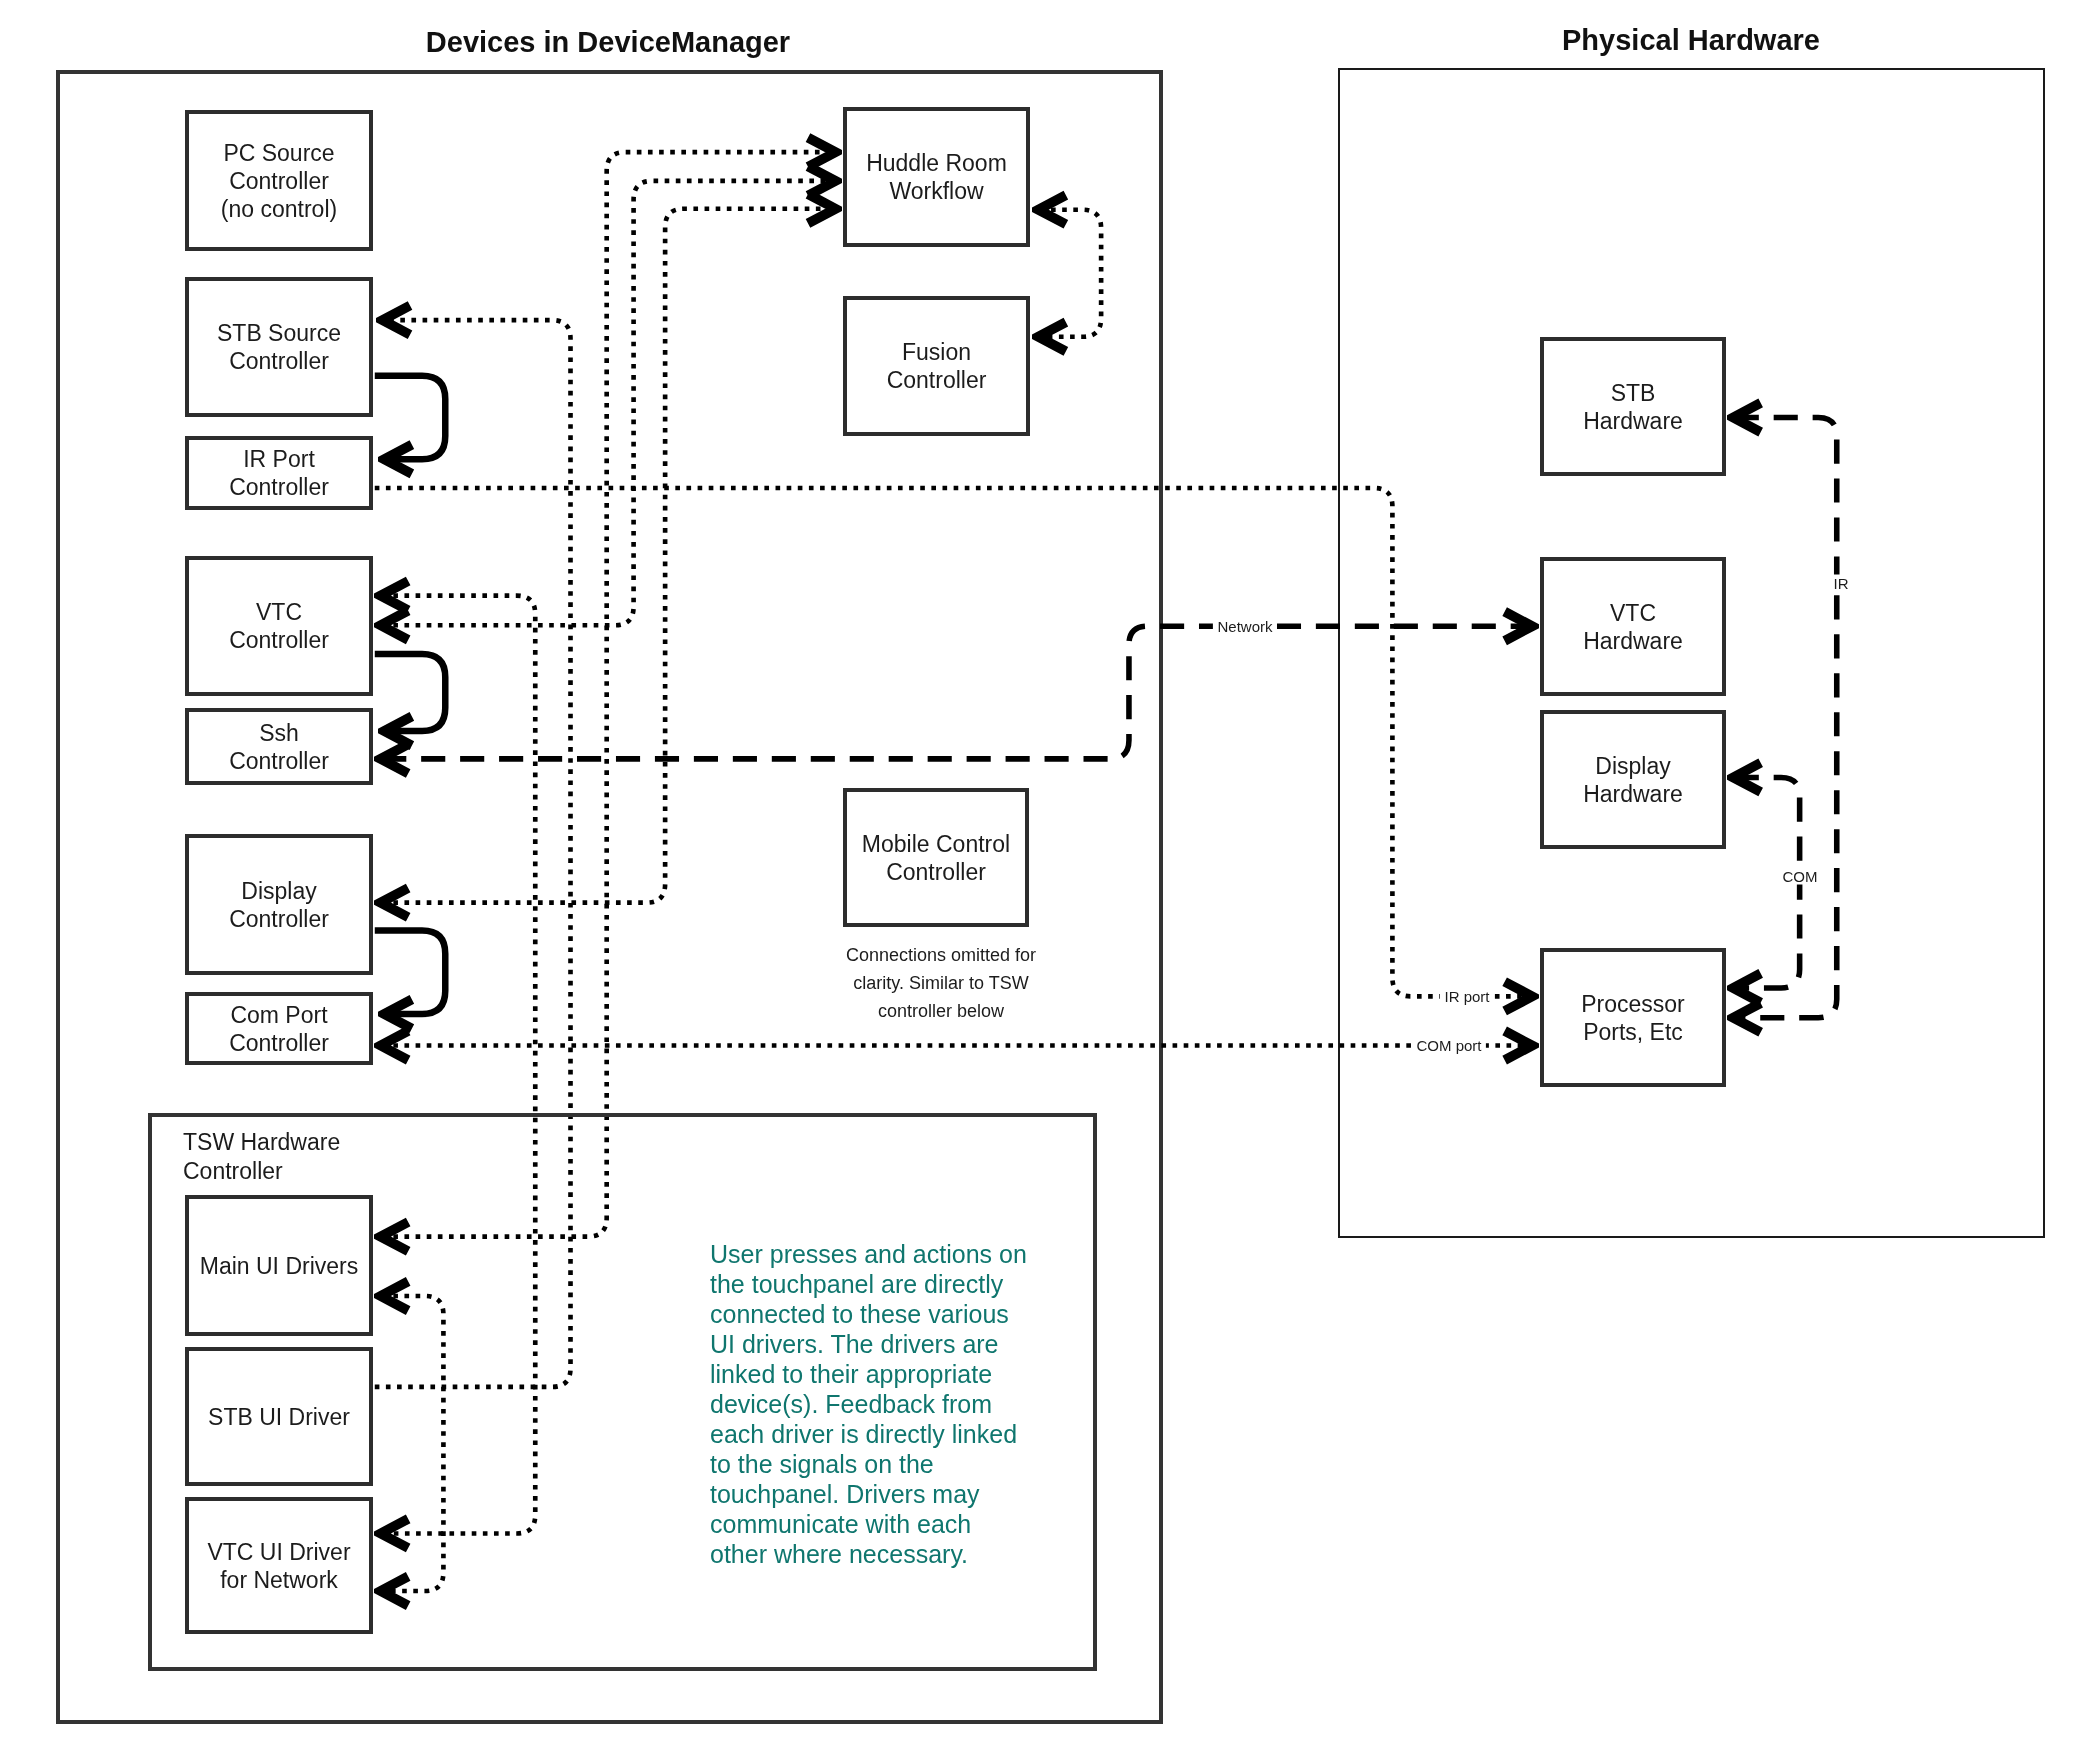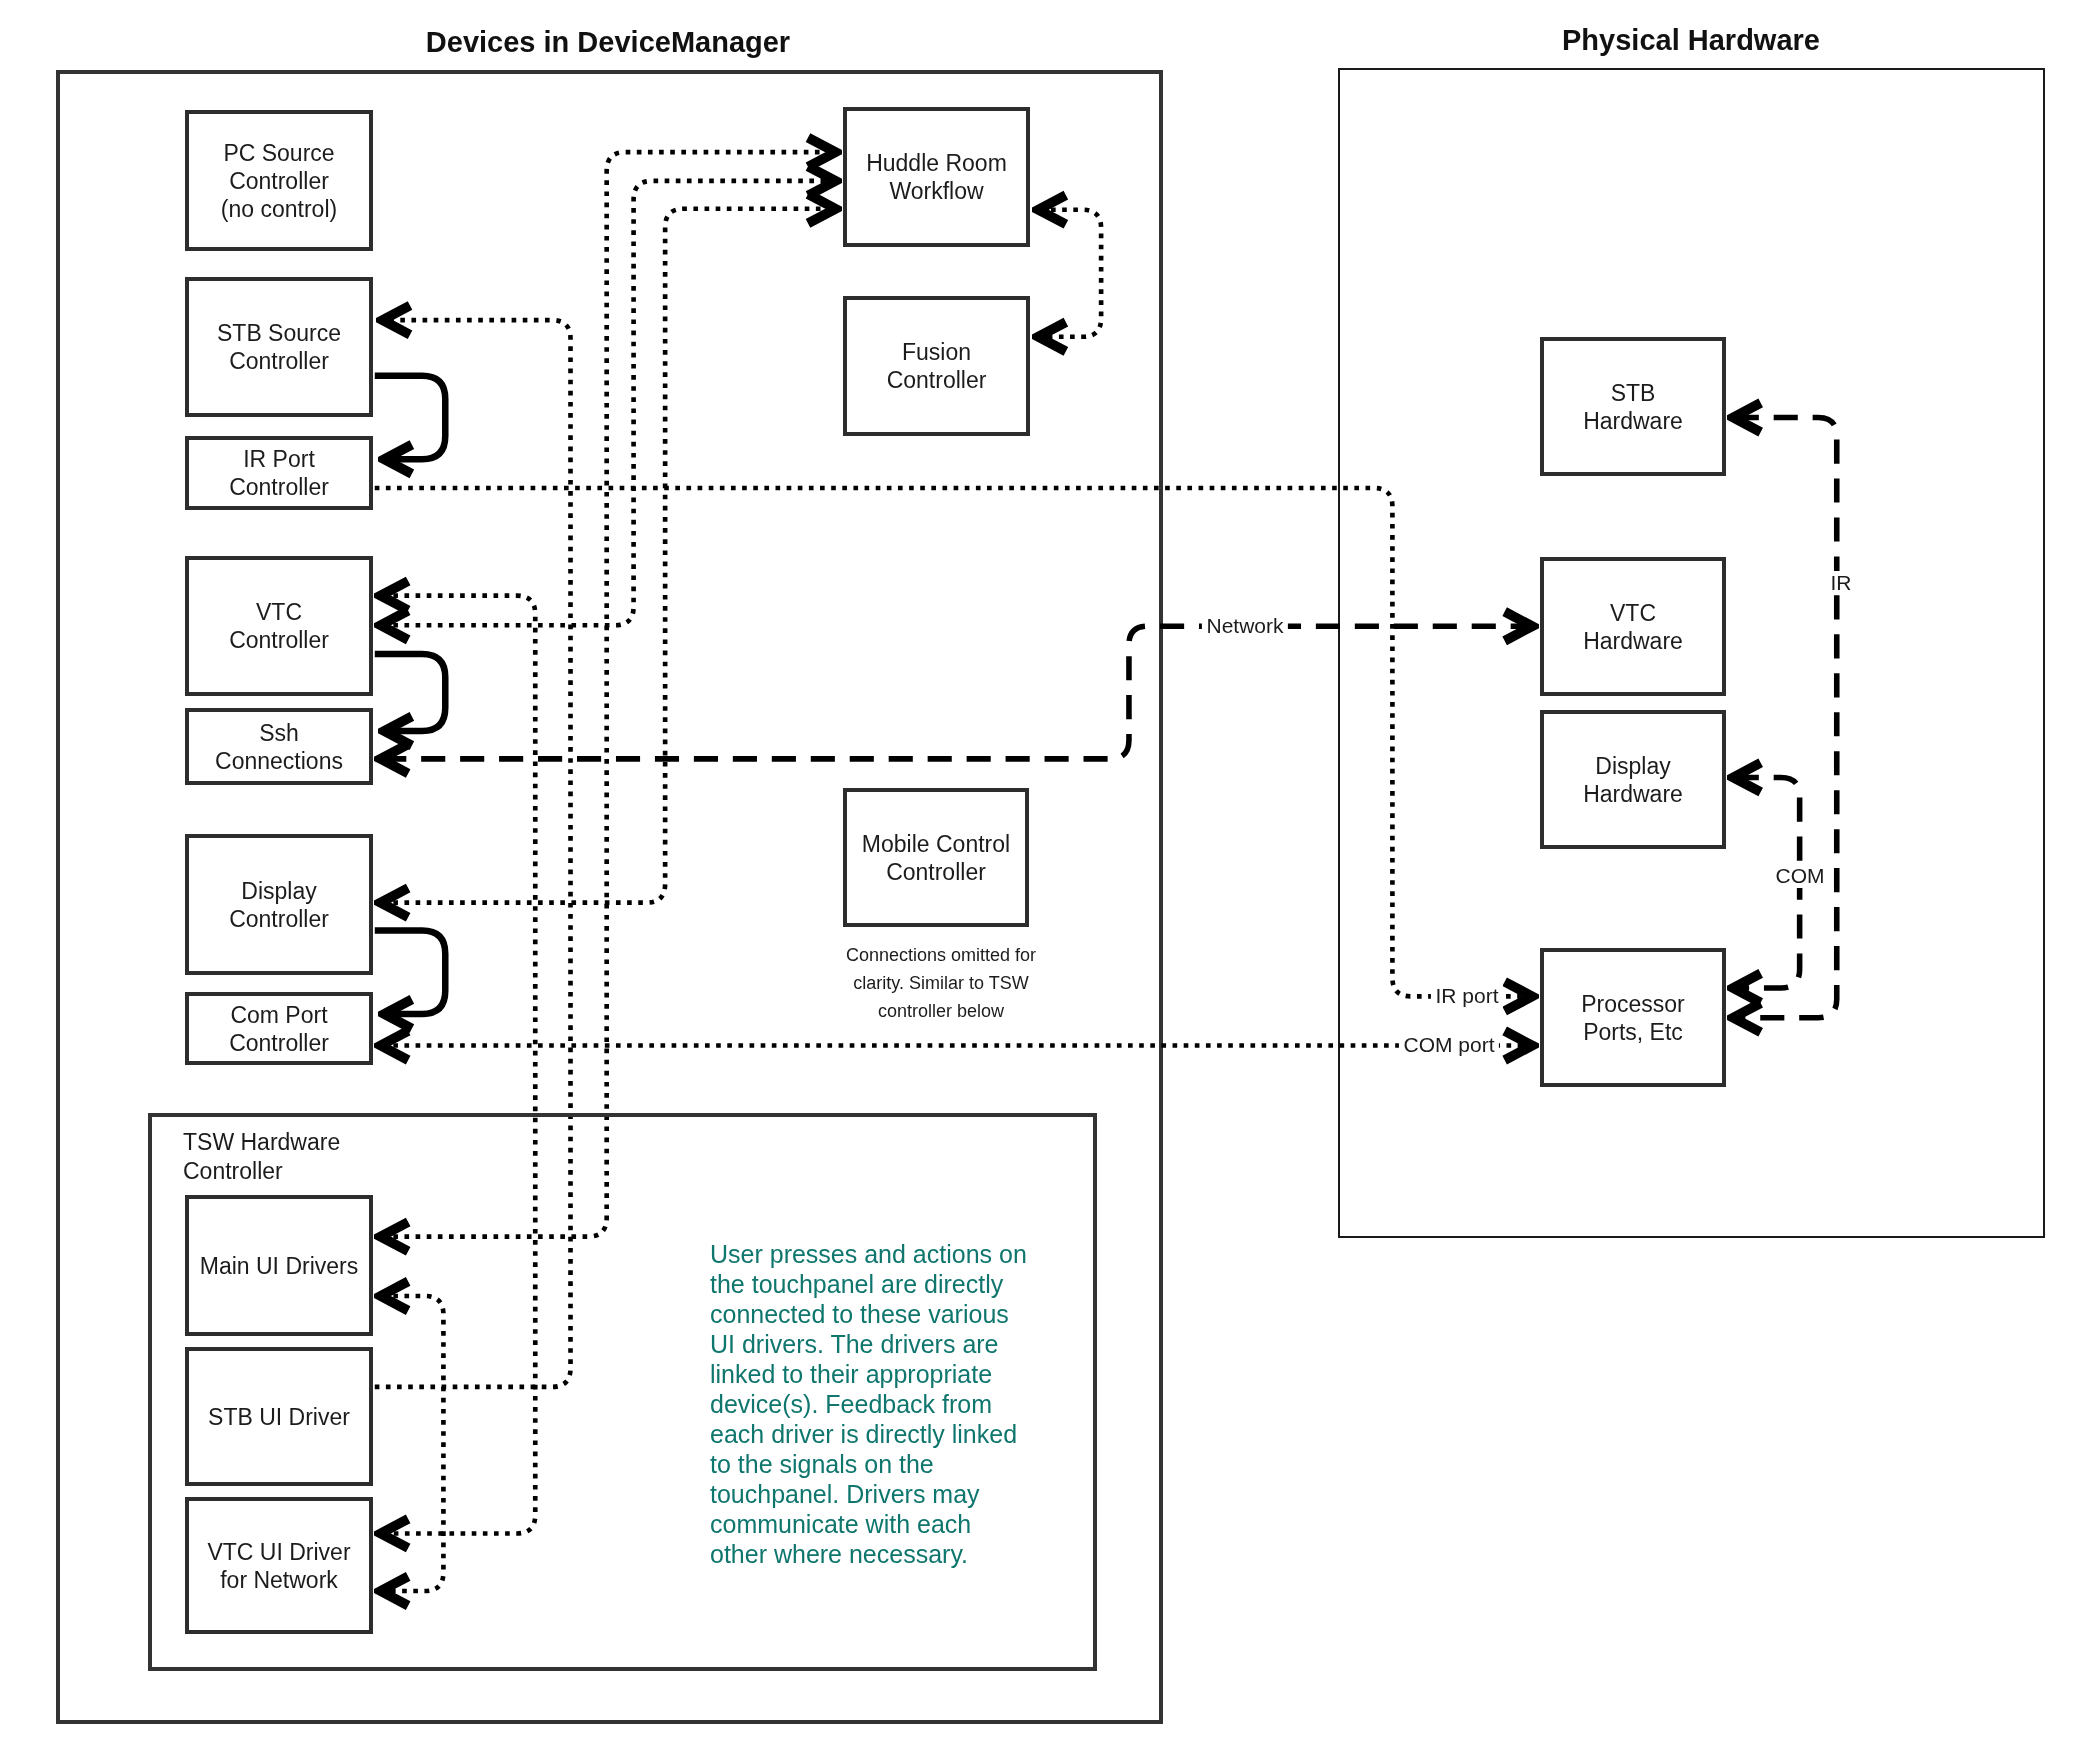--- a/index.html
+++ b/index.html
@@ -20,21 +20,21 @@
   .node{
     position:absolute;background:#ffffff;border:4.6px solid #2d2d2d;
     display:flex;align-items:center;justify-content:center;
     text-align:center;font-size:23px;line-height:28px;color:#1c1c1c;
     white-space:pre-line;box-sizing:border-box;
   }
   svg#wires{position:absolute;left:0;top:0;pointer-events:none;}
   .wire-label{
     position:absolute;transform:translate(-50%,-50%);
     background:#ffffff;padding:0 4.6px;
-    font-size:21px;color:#1c1c1c;white-space:nowrap;
+    font-size:15px;color:#1c1c1c;white-space:nowrap;
   }
   .note{
     position:absolute;font-size:18px;line-height:28px;color:#1c1c1c;
     white-space:pre-line;
   }
   .note.center{text-align:center;transform:translateX(-50%);}
   .tsw-label{
     position:absolute;font-size:23px;line-height:29px;color:#1c1c1c;
     white-space:pre-line;text-align:left;
   }
@@ -97,21 +97,21 @@
 <div class="node" style="left:185px;top:110px;width:188px;height:141px;">PC Source
 Controller
 (no control)</div>
 <div class="node" style="left:185px;top:277px;width:188px;height:140px;">STB Source
 Controller</div>
 <div class="node" style="left:185px;top:436px;width:188px;height:74px;">IR Port
 Controller</div>
 <div class="node" style="left:185px;top:556px;width:188px;height:140px;">VTC
 Controller</div>
 <div class="node" style="left:185px;top:708px;width:188px;height:77px;">Ssh
-Connections</div>
+Controller</div>
 <div class="node" style="left:185px;top:834px;width:188px;height:141px;">Display
 Controller</div>
 <div class="node" style="left:185px;top:992px;width:188px;height:73px;">Com Port
 Controller</div>
 
 <div class="node" style="left:843px;top:107px;width:187px;height:140px;">Huddle Room
 Workflow</div>
 <div class="node" style="left:843px;top:296px;width:187px;height:140px;">Fusion
 Controller</div>
 <div class="node" style="left:843px;top:788px;width:186px;height:139px;">Mobile Control

